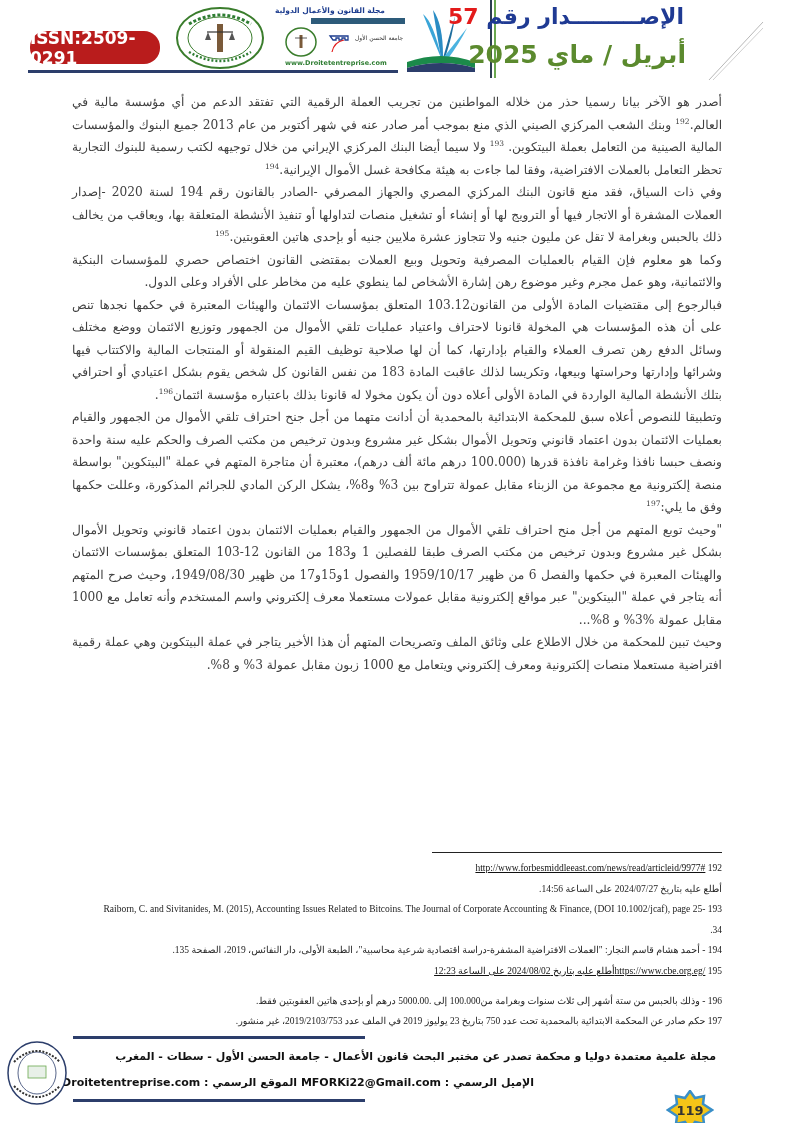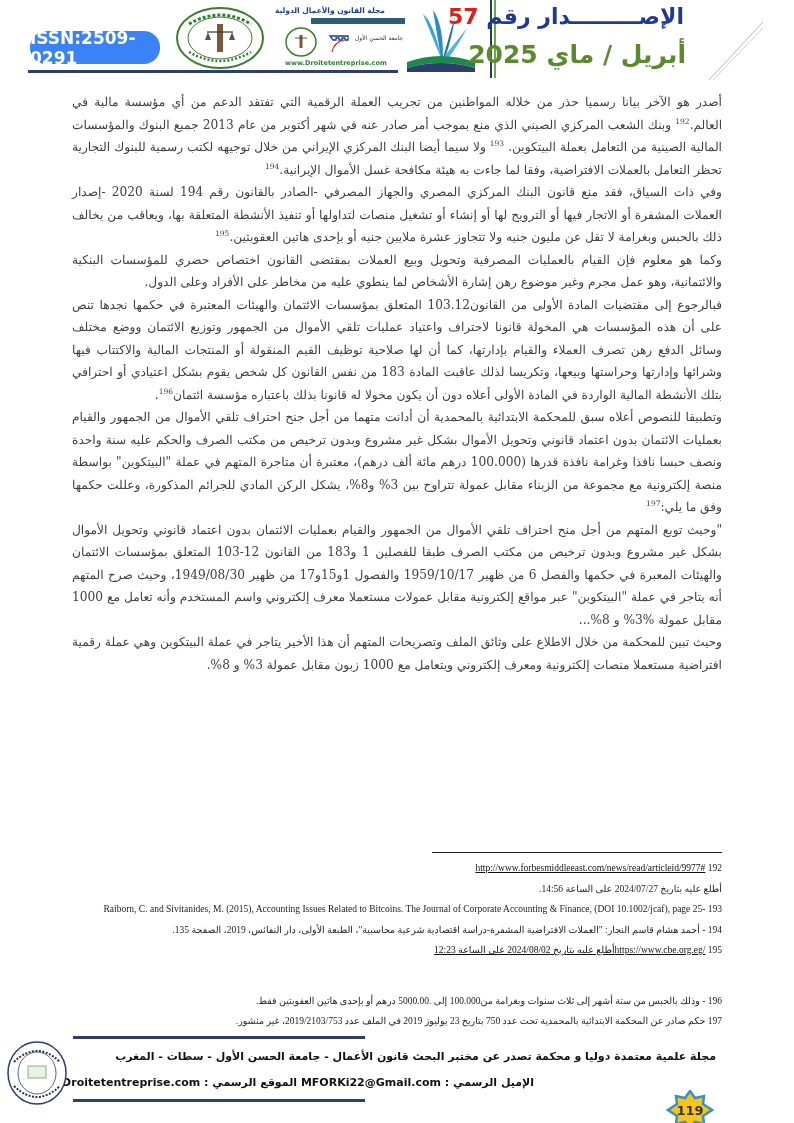--- a/index.html
+++ b/index.html
@@ -1,20 +1,20 @@
 <!DOCTYPE html>
 <html lang="ar"><head>
 <meta charset="utf-8">
 <style>
   html, body { margin:0; padding:0; background:#ffffff; }
   body { width:794px; height:1123px; position:relative; overflow:hidden; font-family:"DejaVu Sans", sans-serif; color:#111; }
 
   
   .header { position:absolute; left:0; top:0; width:794px; height:78px; }
-  .issn-badge { position:absolute; left:30px; top:31px; width:130px; height:33px; background:#3b82f6; border-radius:16px; color:#fff; font-family:"DejaVu Sans", sans-serif; font-size:17px; font-weight:bold; display:flex; align-items:center; justify-content:center; letter-spacing:0; }
+  .issn-badge { position:absolute; left:30px; top:31px; width:130px; height:33px; background:#b91c1c; border-radius:16px; color:#fff; font-family:"DejaVu Sans", sans-serif; font-size:17px; font-weight:bold; display:flex; align-items:center; justify-content:center; letter-spacing:0; }
   .lab-seal { position:absolute; left:175px; top:6px; width:90px; height:64px; }
   .journal-logo { position:absolute; left:283px; top:4px; width:122px; height:66px; }
   .journal-logo .jtitle { position:absolute; right:20px; top:2px; font-size:7.5px; color:#1d3d8f; font-weight:bold; white-space:nowrap; direction:rtl; }
   .journal-logo .jstrip { position:absolute; left:28px; top:14px; width:94px; height:6px; background:#2d5b7a; }
   .journal-logo .jurl { position:absolute; left:2px; top:55px; font-size:6.5px; color:#2e7d32; font-weight:bold; white-space:nowrap; }
   .journal-logo .mini-seal { position:absolute; left:2px; top:22px; width:32px; height:32px; }
   .journal-logo .uni-mark { position:absolute; left:44px; top:28px; width:24px; height:22px; }
   .journal-logo .uni-name { position:absolute; left:72px; top:30px; font-size:6px; color:#333; direction:rtl; white-space:nowrap; }
   .book-logo { position:absolute; left:403px; top:4px; width:76px; height:70px; }
   .header-divider-v { position:absolute; left:490px; top:0; width:6px; height:78px; }
@@ -140,20 +140,21 @@
 <div class="footnotes">
   <p class="fn">
     <span>192</span>
     <a class="ltr">http://www.forbesmiddleeast.com/news/read/articleid/9977#</a>
   </p>
   <p class="fn">أطلع عليه بتاريخ 2024/07/27 على الساعة 14:56.</p>
   <p class="fn">
     <span>193</span>
     <span class="ltr">Raiborn, C. and Sivitanides, M. (2015), Accounting Issues Related to Bitcoins. The Journal of Corporate Accounting &amp; Finance, (DOI 10.1002/jcaf), page 25-</span>
   </p>
+  <p class="fn">34.</p>
   <p class="fn">
     <span>194</span>
     <span>- أحمد هشام قاسم النجار: "العملات الافتراضية المشفرة-دراسة اقتصادية شرعية محاسبية"، الطبعة الأولى، دار النفائس، 2019، الصفحة 135.</span>
   </p>
   <p class="fn">
     <span>195</span>
     <a class="ltr">https://www.cbe.org.eg/</a><span class="u">أطلع عليه بتاريخ 2024/08/02 على الساعة 12:23</span>
   </p>
 </div>
 

